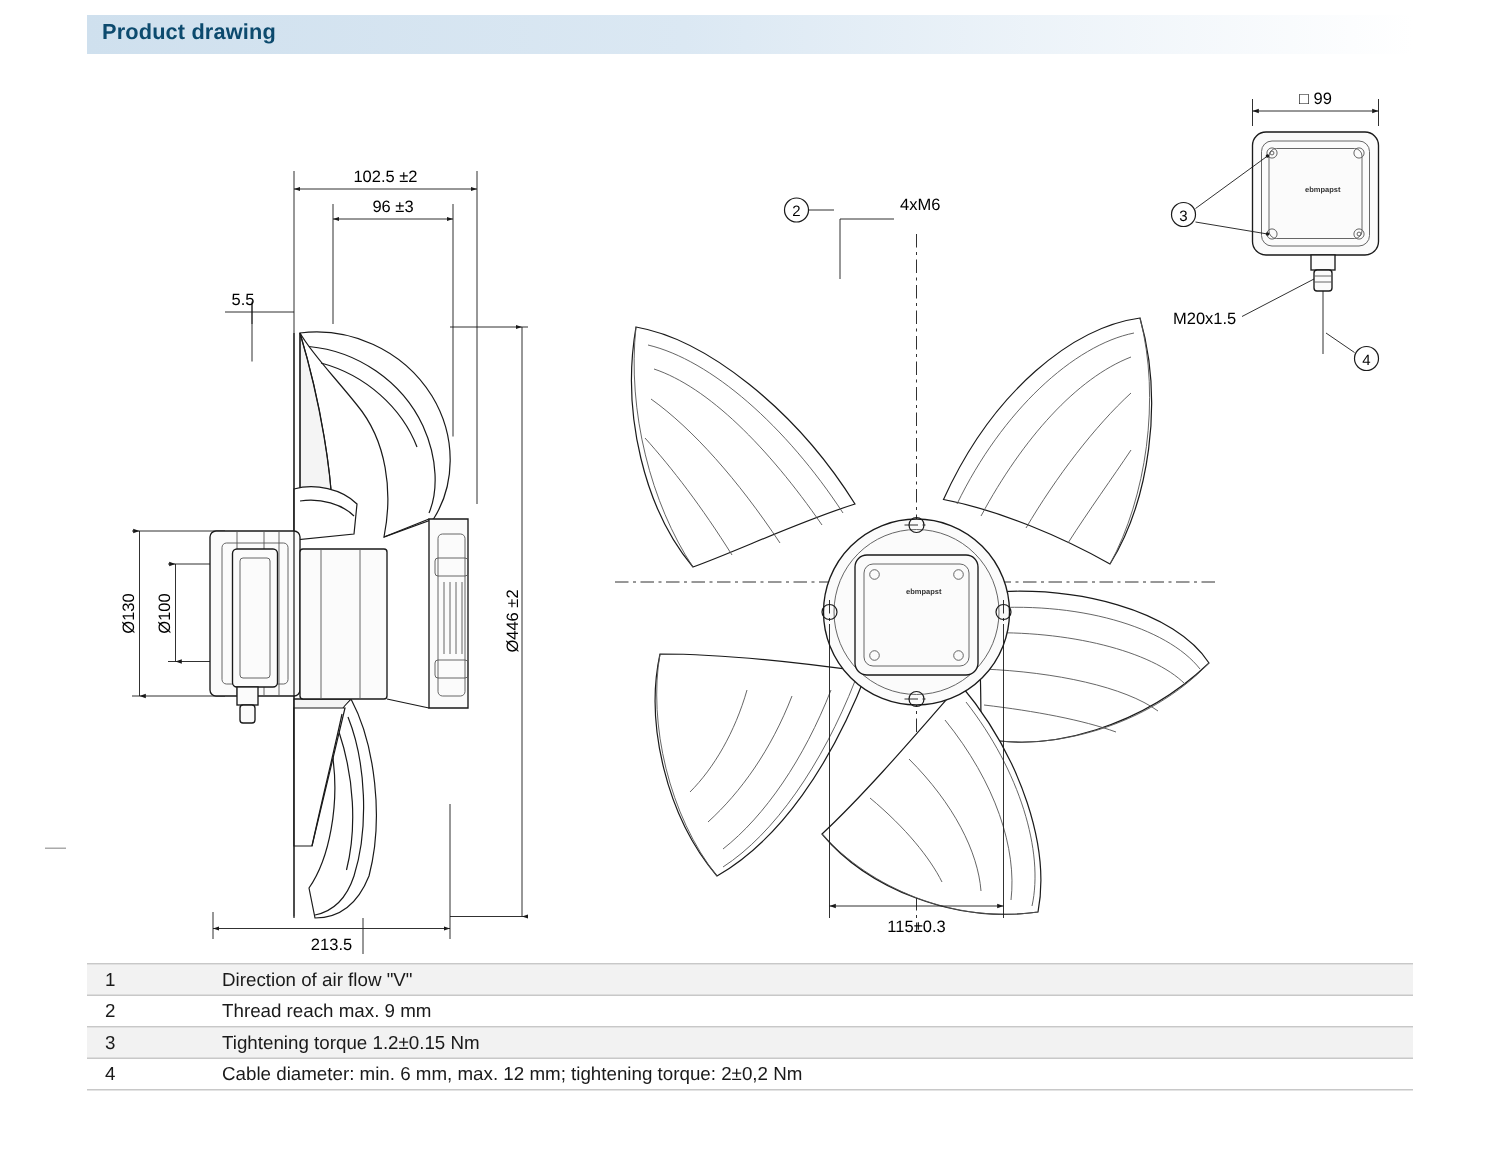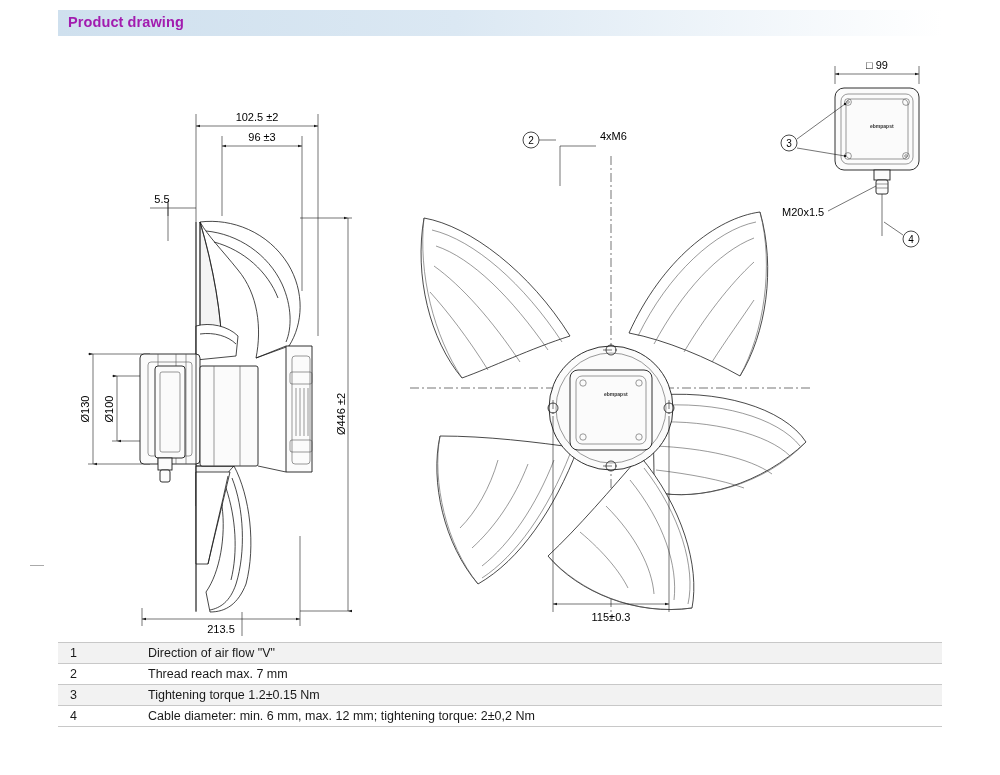--- a/index.html
+++ b/index.html
@@ -24,21 +24,21 @@
     width: 884px;
     height: 26px;
     background: linear-gradient(to right, #cfe0ee 0%, #dbe8f3 45%, #ffffff 100%);
   }
   .header-title {
     position: absolute;
     left: 68px;
     top: 14px;
     font-size: 14.5px;
     font-weight: bold;
-    color: #a21caf;
+    color: #0c4a6e;
     letter-spacing: .1px;
   }
 
   
   .canvas {
     position: absolute;
     left: 0;
     top: 36px;
     width: 1000px;
     height: 600px;
@@ -371,21 +371,21 @@
 </div>
 
 <table class="legend">
   <tbody>
     <tr>
       <td class="idx">1</td>
       <td class="desc">Direction of air flow "V"</td>
     </tr>
     <tr>
       <td class="idx">2</td>
-      <td class="desc">Thread reach max. 7 mm</td>
+      <td class="desc">Thread reach max. 9 mm</td>
     </tr>
     <tr>
       <td class="idx">3</td>
       <td class="desc">Tightening torque 1.2±0.15 Nm</td>
     </tr>
     <tr>
       <td class="idx">4</td>
       <td class="desc">Cable diameter: min. 6 mm, max. 12 mm; tightening torque: 2±0,2 Nm</td>
     </tr>
   </tbody>

